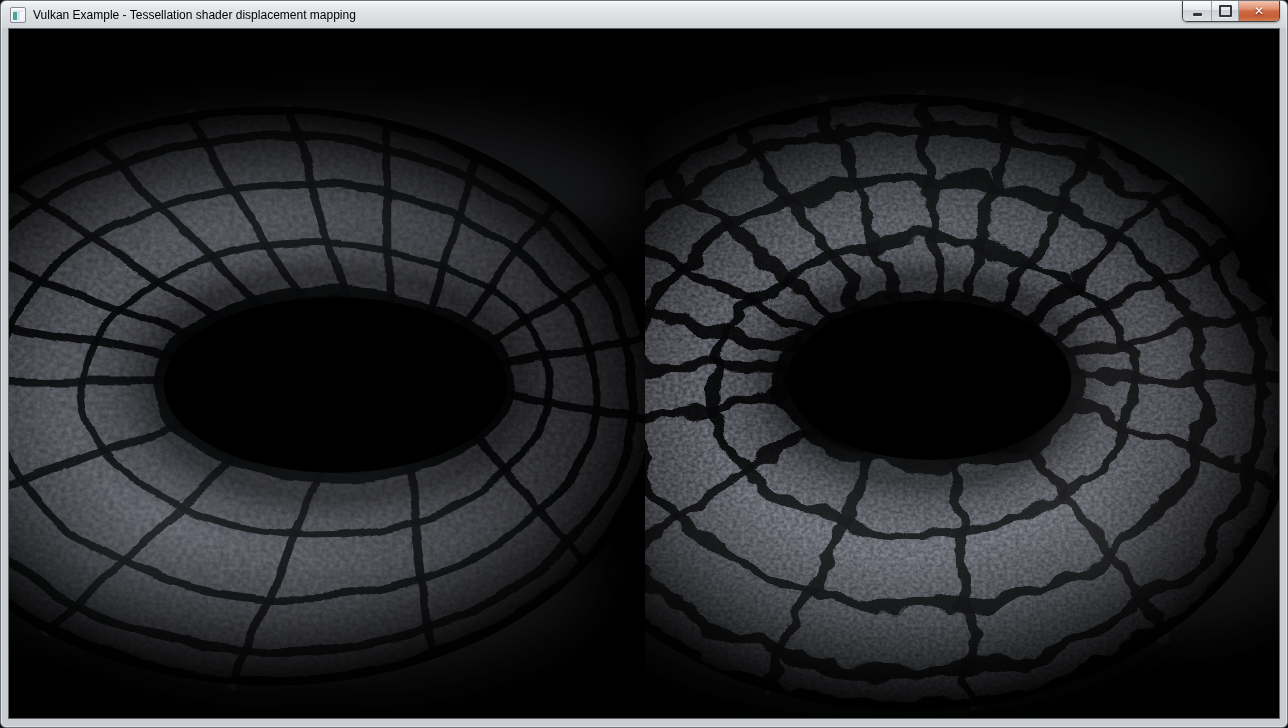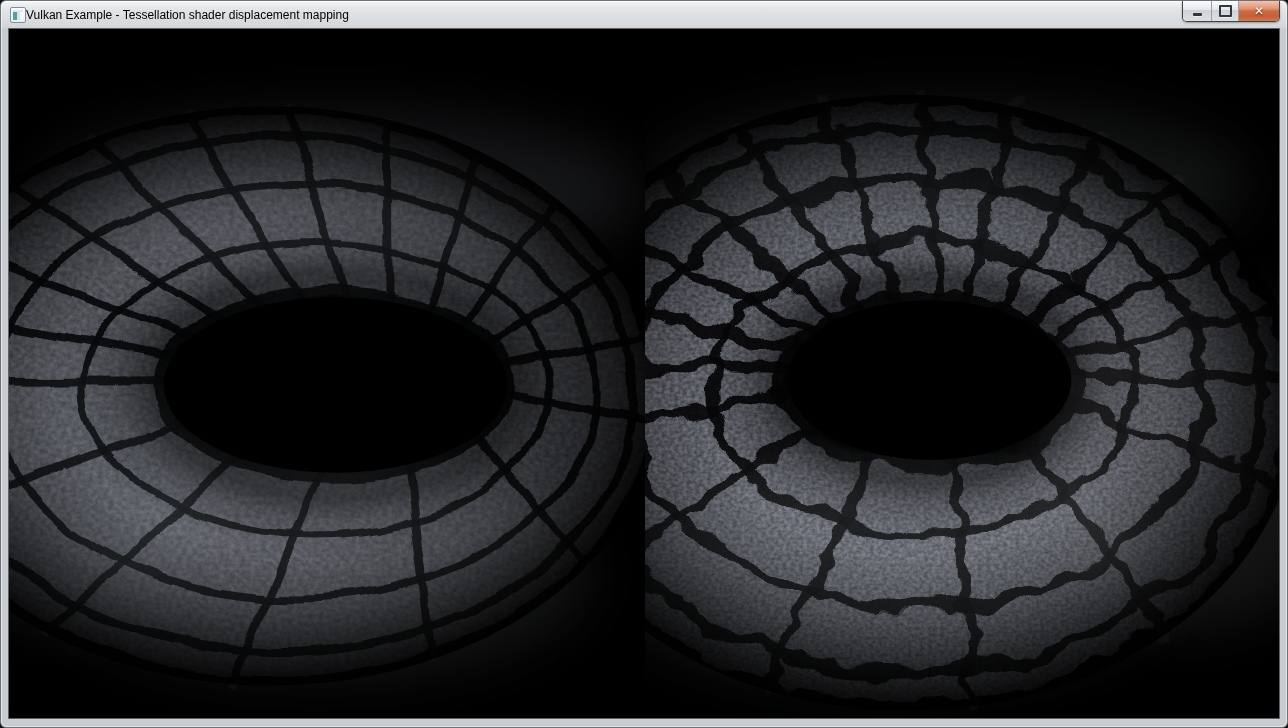--- a/index.html
+++ b/index.html
@@ -3,21 +3,21 @@
 <meta charset="utf-8">
 <style>
   html,body{margin:0;padding:0;background:#141414;}
   .screen{position:relative;width:1288px;height:728px;background:#141414;overflow:hidden;
           font-family:"Liberation Sans", sans-serif;}
   .window{position:absolute;left:0;top:0;width:1286px;height:726px;
           border:1px solid #6e7378;border-radius:6px 6px 6px 6px;
           background:linear-gradient(180deg,#f4f6f7 0px,#e3e6e9 8px,#d3d7da 26px,#c9cdd1 28px,#c9cdd1 100%);
           box-shadow:inset 0 1px 0 rgba(255,255,255,.85), inset 1px 0 0 rgba(255,255,255,.5), inset -1px 0 0 rgba(255,255,255,.5), inset 0 -1px 0 rgba(255,255,255,.4);}
   .titlebar{position:absolute;left:0;top:0;right:0;height:27px;display:flex;align-items:center;
-            padding-left:9px;}
+            padding-left:9px;gap:7px;}
   .app-icon{position:relative;width:16px;height:16px;border:1px solid #878d92;border-radius:2px;
             background:linear-gradient(180deg,#fafcfd,#e9eff4);box-sizing:border-box;flex:0 0 auto;}
   .app-icon .pane{position:absolute;left:2px;top:4px;width:10px;height:8px;
             background:linear-gradient(90deg,#4da49d 0 4px,#d6e6f0 4px 7px,#f6fafc 7px);}
   .app-icon .bar{position:absolute;left:2px;top:2px;width:10px;height:2px;background:#dfe8ee;}
   .title-text{font-size:12px;color:#000;white-space:nowrap;overflow:hidden;}
   .caption-group{position:absolute;top:0;right:7px;height:20px;display:flex;
             border:1px solid #3f4447;border-top:none;border-radius:0 0 5px 5px;overflow:hidden;
             box-shadow:0 1px 2px rgba(0,0,0,.3);}
   .cap-btn{display:flex;align-items:center;justify-content:center;box-sizing:border-box;

